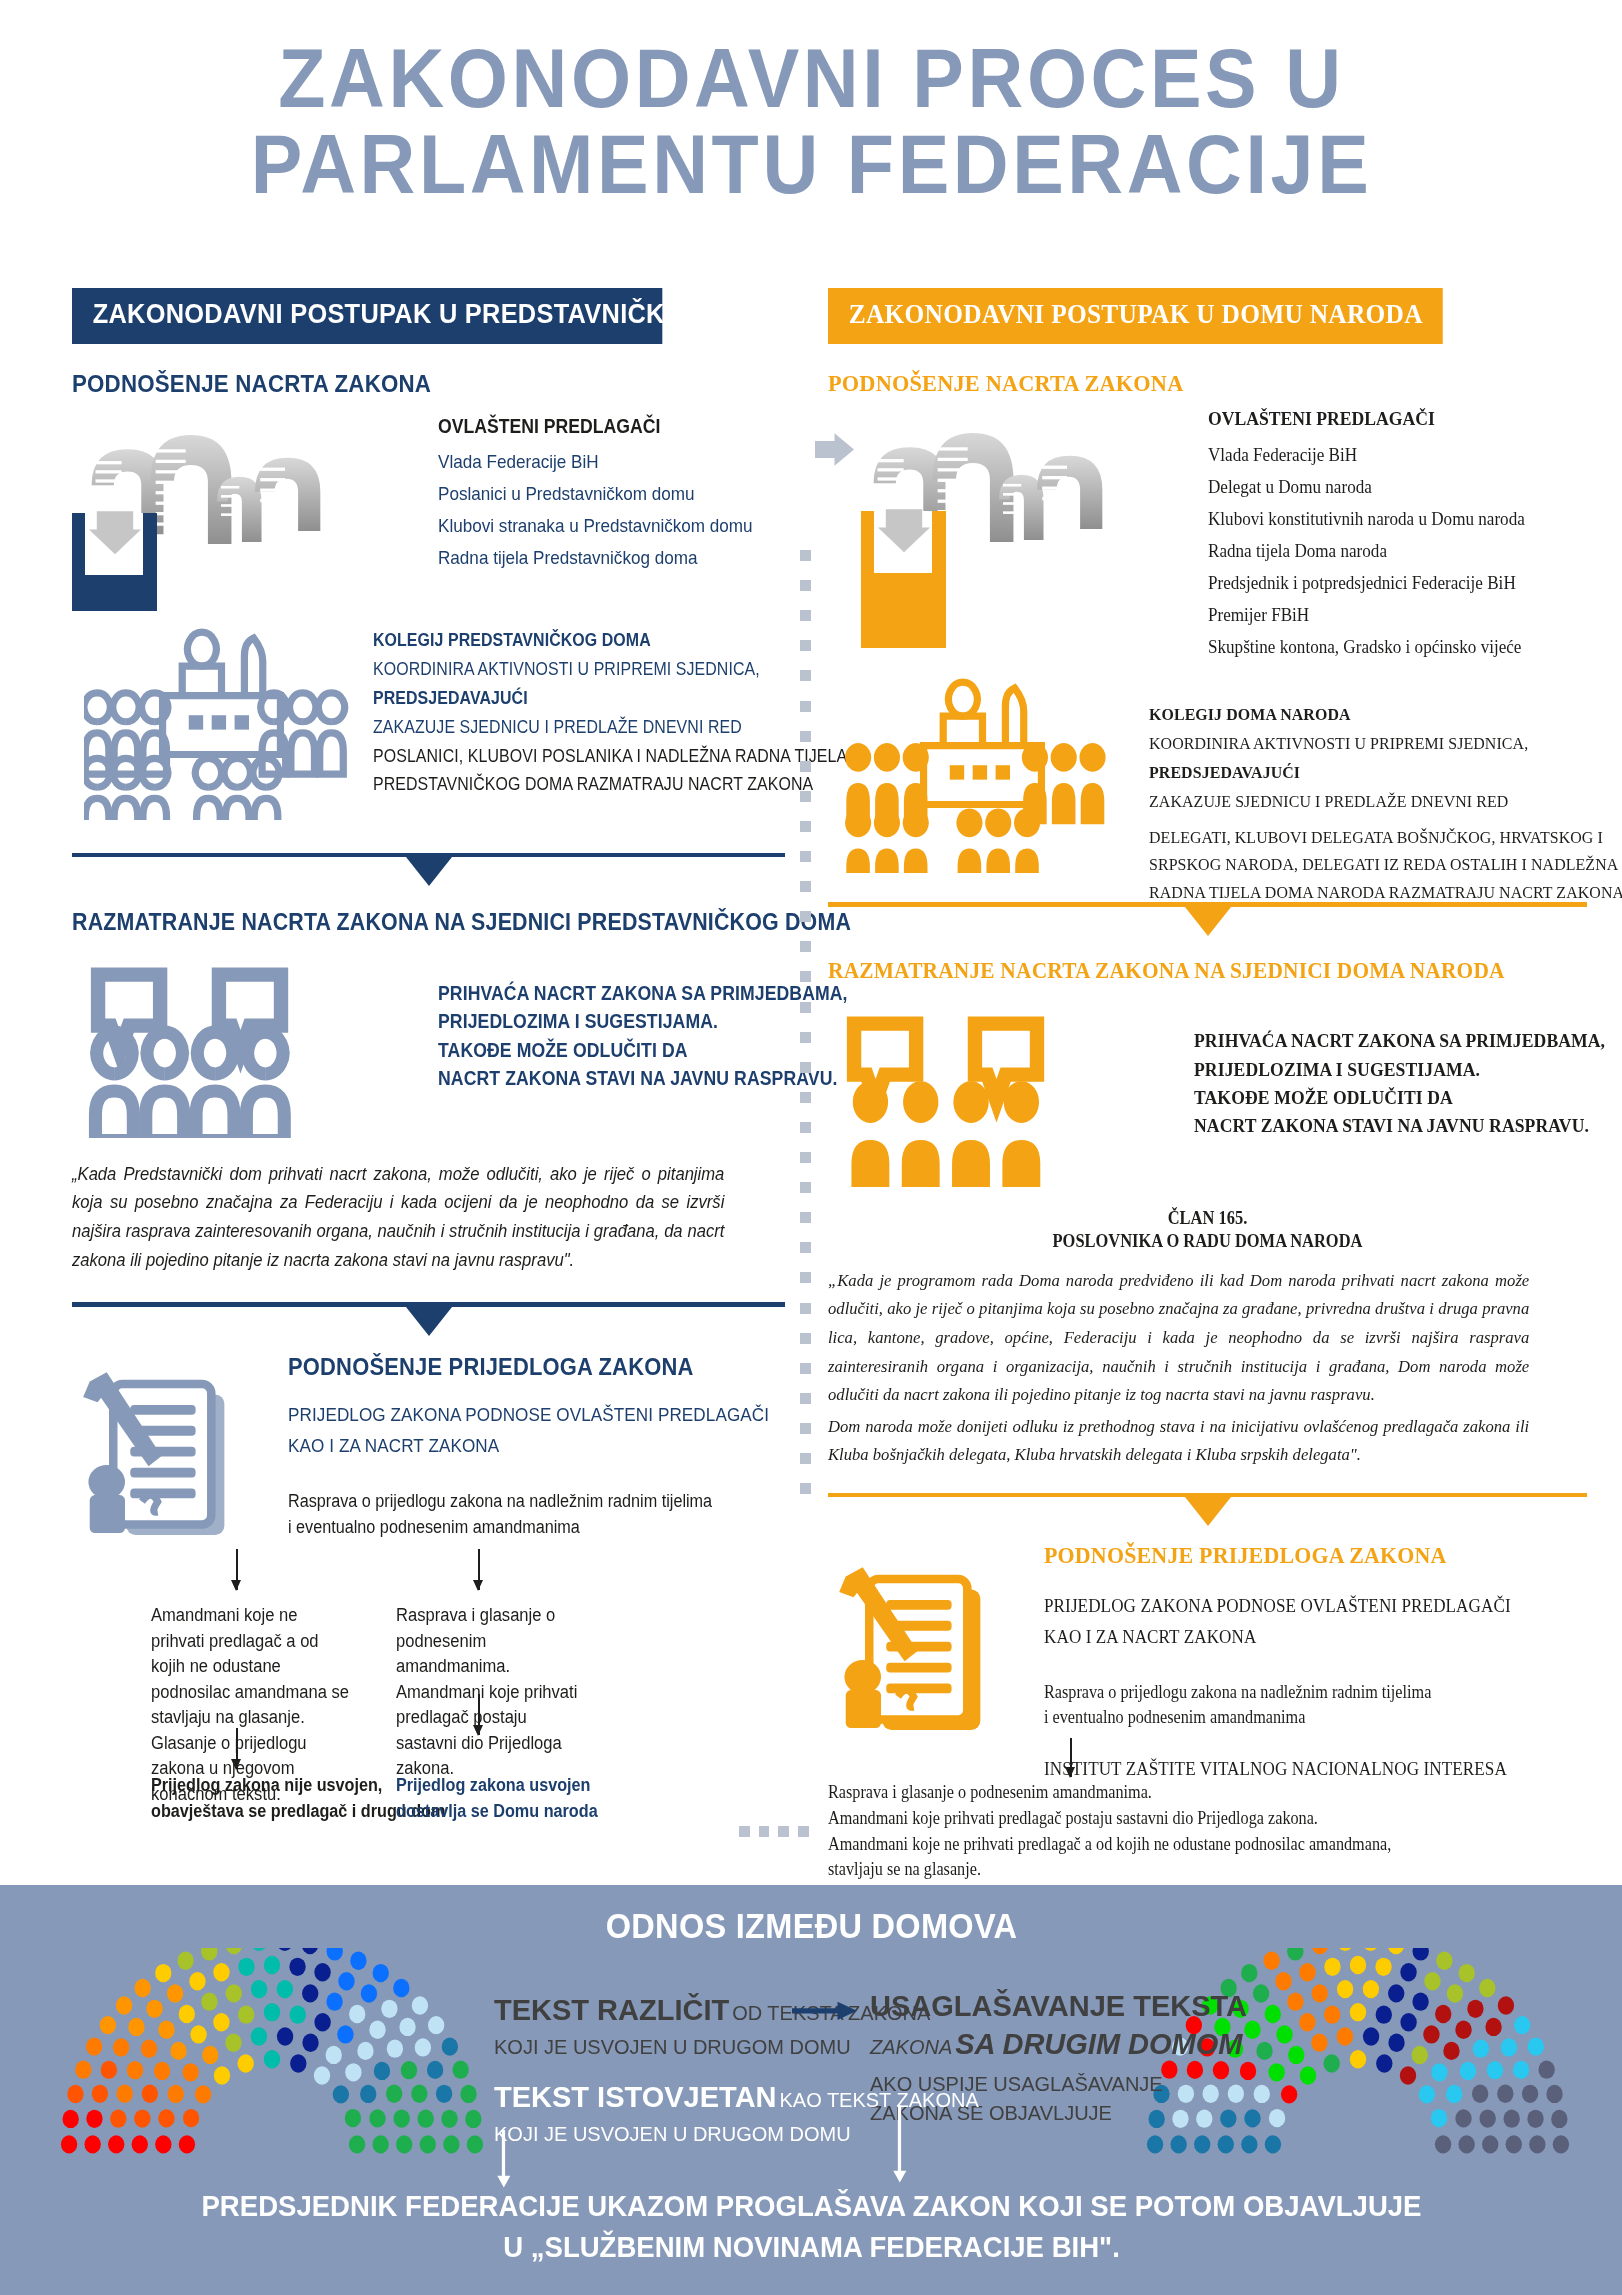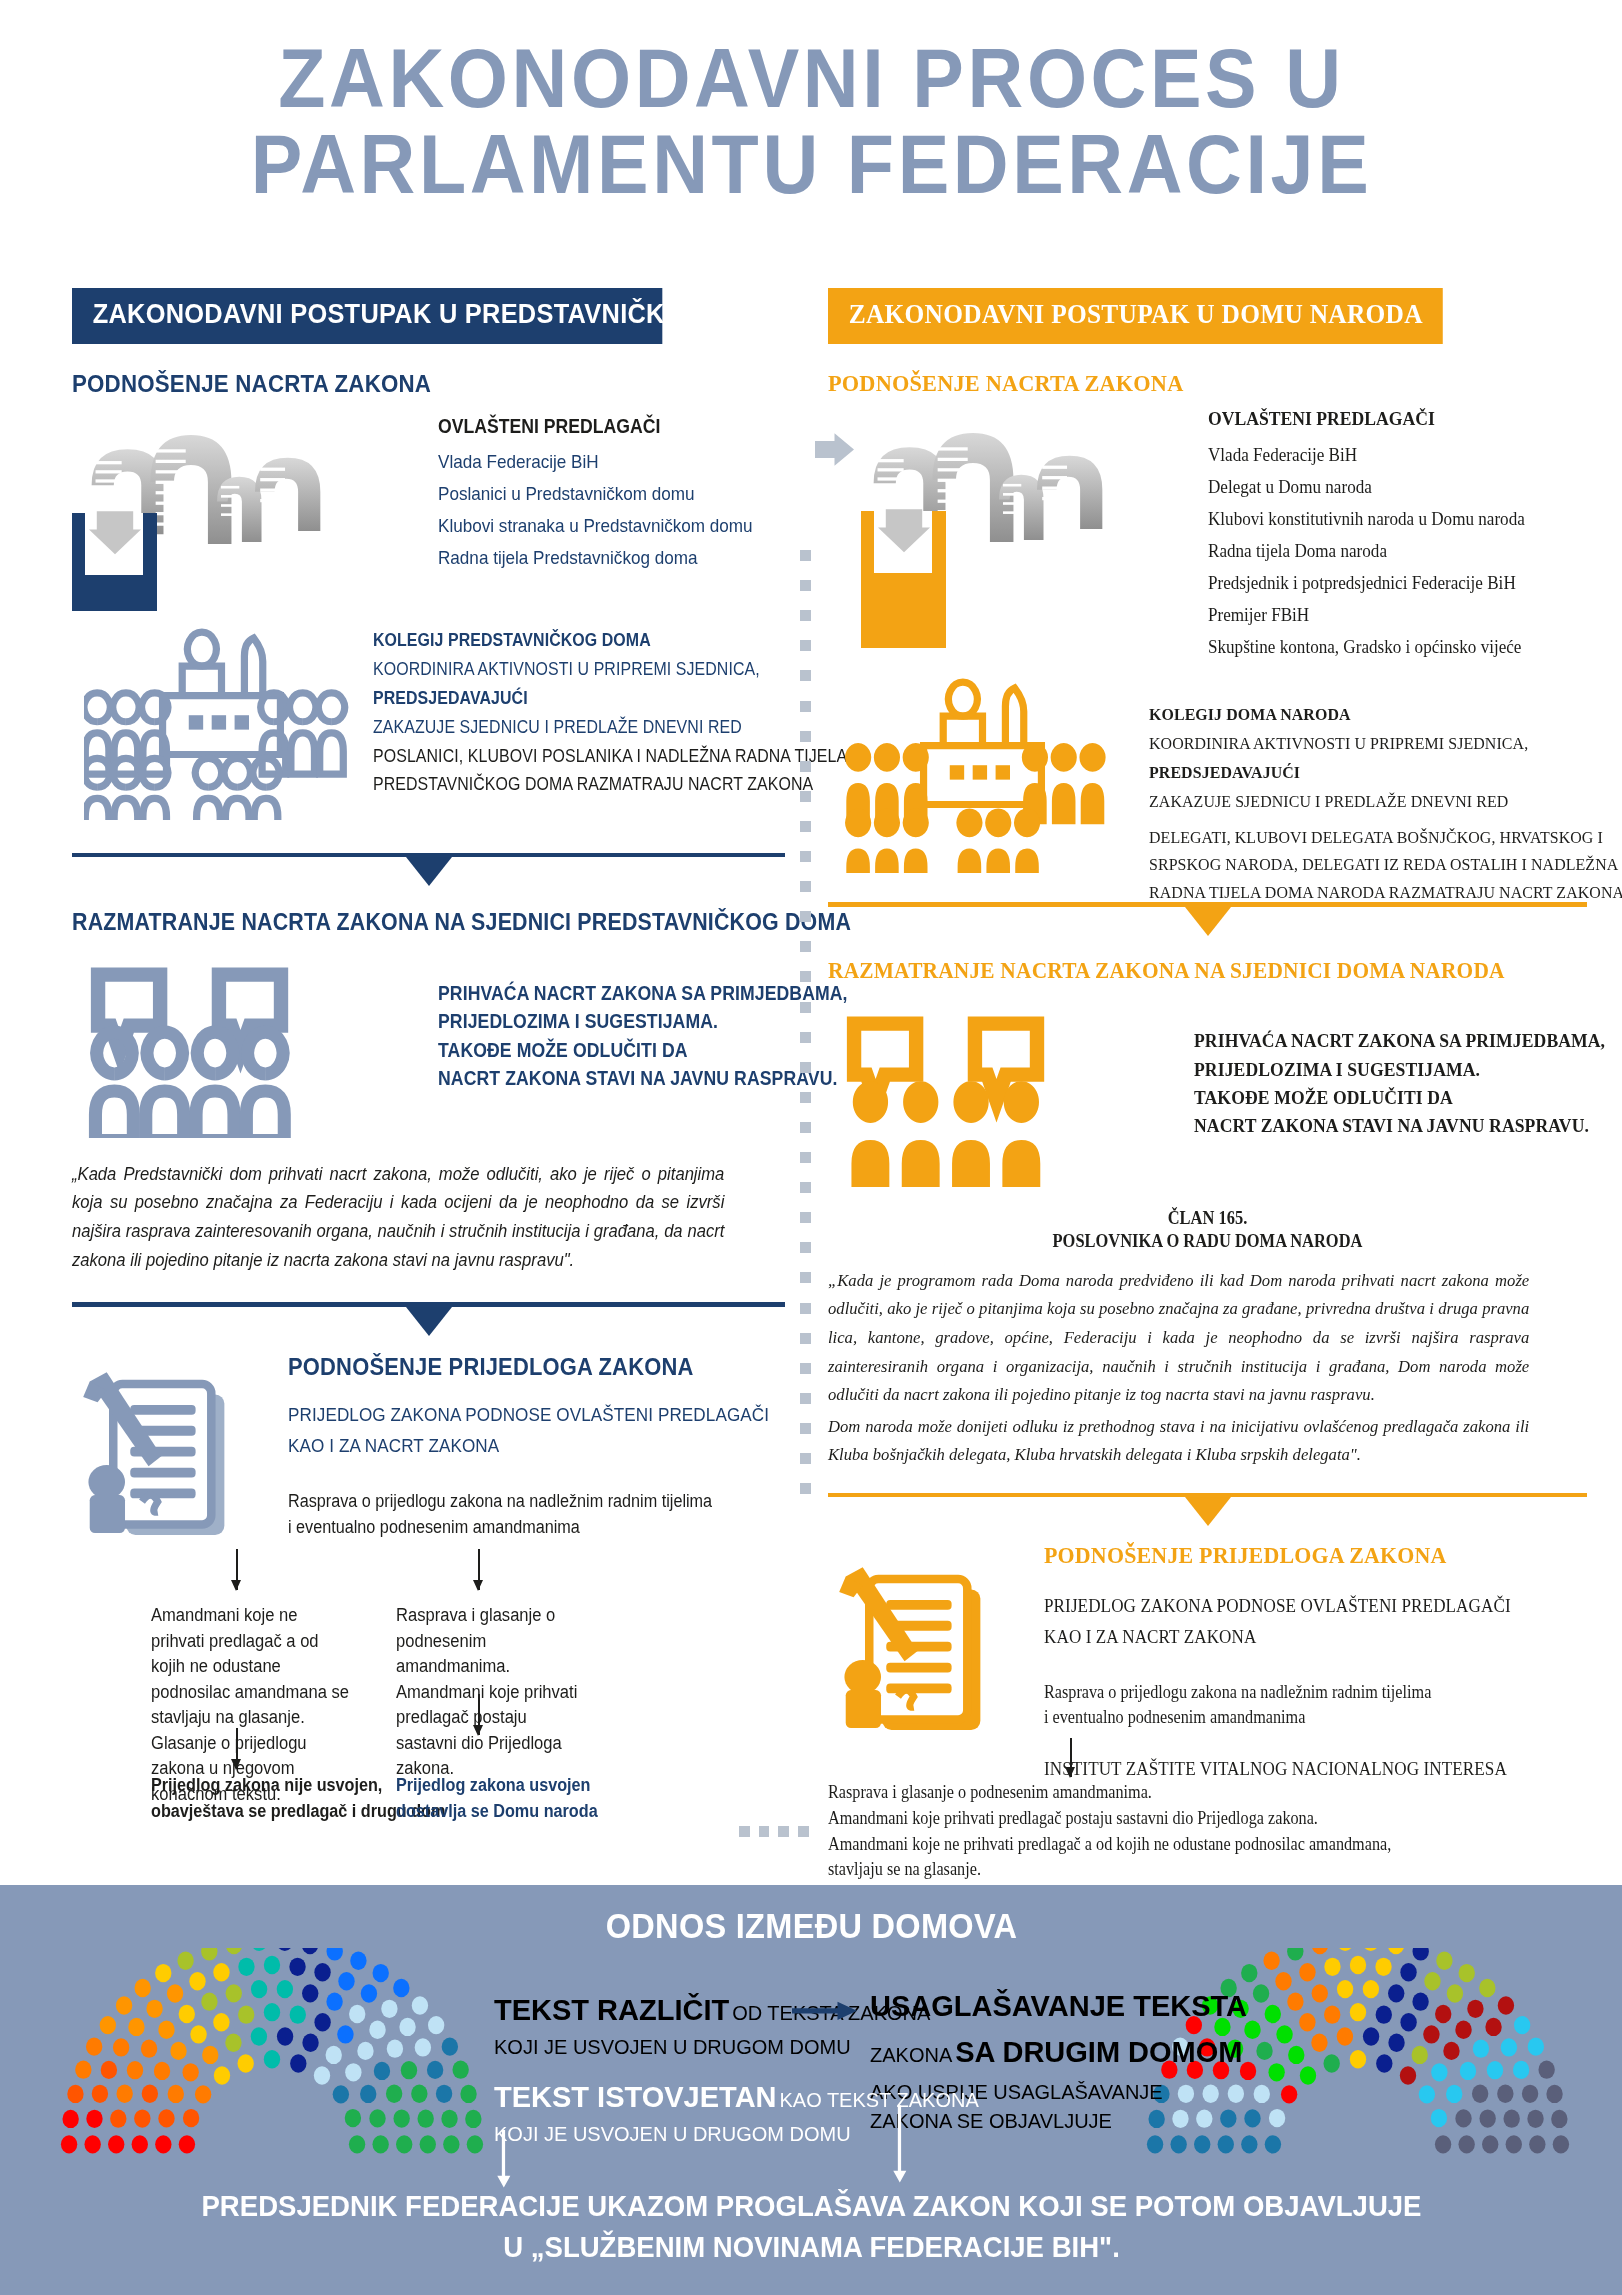--- a/index.html
+++ b/index.html
@@ -76,21 +76,21 @@
 
   
   #bottom {
     position:absolute; left:0; top:1885px; width:1623px; height:411px;
     background:#8699b8; color:#fff;
   }
   #bottom-title { text-align:center; font-weight:bold; font-size:35px;
                   padding-top:21px; letter-spacing:0.3px; transform:scaleX(0.93); }
   .bt-big   { font-weight:bold; font-size:29px; }
   .bt-small { font-size:20px; }
-  .navy { color:#000000; }
+  .navy { color:#404040; }
   .white{ color:#ffffff; }
   #bottom-foot { position:absolute; left:0; bottom:27.5px; width:1623px; text-align:center;
                  font-weight:bold; font-size:29px; line-height:1.42;
                  transform:scaleX(0.95); }
 
   .dashed-connector { position:absolute; }
   .dash { position:absolute; width:10.5px; height:10.5px; background:#b9c2ce; }
 </style>
 </head>
 <body>
@@ -765,21 +765,21 @@
     </div>
     <div class="bt-small navy" style="margin-top:9.2px;">KOJI JE USVOJEN U DRUGOM DOMU</div>
   </div>
 
   <svg style="position:absolute;left:792px;top:116px;" width="65" height="19.6" viewBox="0 0 100 30">
     <path d="M0,11 h70 v-10 l30,14 -30,14 v-10 h-70 z" fill="#1d3f6e"></path>
   </svg>
 
   <div style="position:absolute;left:870px;top:105px;">
     <div class="bt-big navy">USAGLAŠAVANJE TEKSTA</div>
-    <div style="margin-top:13px;">
+    <div style="margin-top:5px;font-style:italic;">
       <span class="bt-small navy">ZAKONA</span>
       <span class="bt-big navy">SA DRUGIM DOMOM</span>
     </div>
     <div class="bt-small navy" style="margin-top:11.8px;">AKO USPIJE USAGLAŠAVANJE</div>
     <div class="bt-small navy" style="margin-top:6.5px;">ZAKONA SE OBJAVLJUJE</div>
   </div>
 
   <div style="position:absolute;left:494px;top:196px;">
     <div>
       <span class="bt-big white">TEKST ISTOVJETAN</span>

